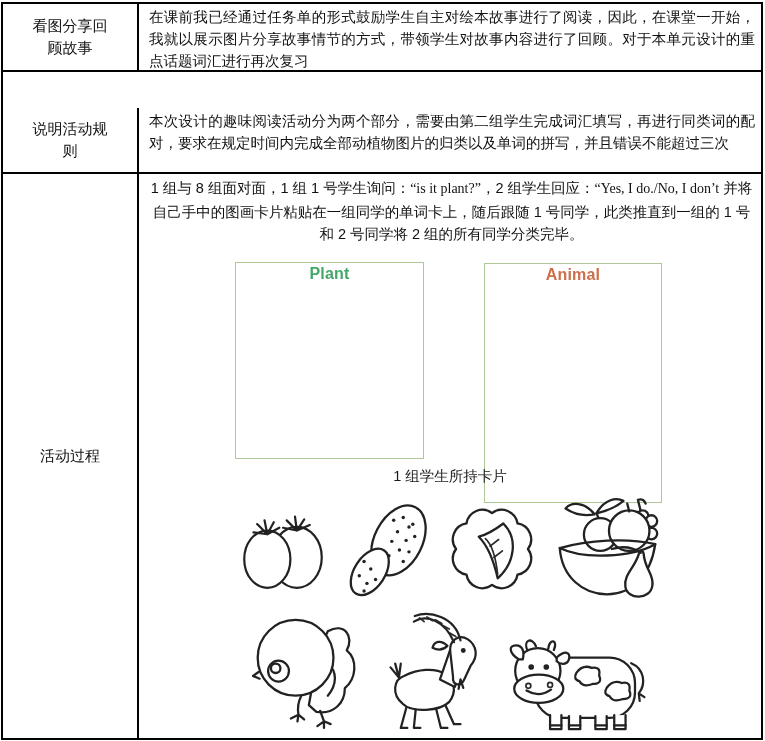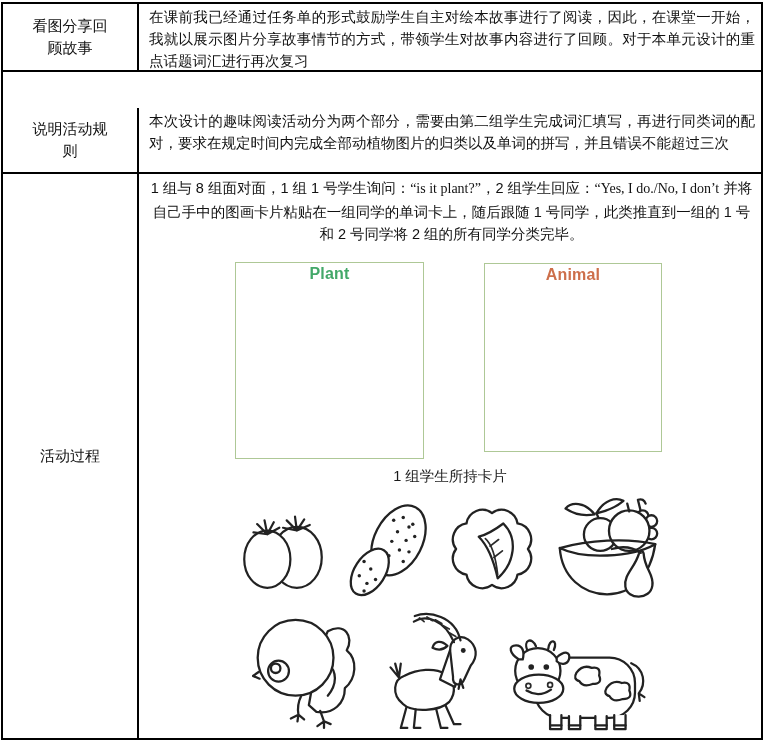--- a/index.html
+++ b/index.html
@@ -32,21 +32,21 @@
   .process-para {
     position:absolute; top:3px; left:8px; right:5px;
     font-size:14.5px; line-height:22.6px; text-align:center;
   }
   .en-serif { font-family:Liberation Serif, serif; font-size:14px; }
   .card-box {
     position:absolute; border:1.6px solid #aec896; background:#fff;
     display:flex; justify-content:center;
   }
   .box-plant  { left:96px;  top:88px; width:189px; height:197px; }
-  .box-animal { left:345px; top:89px; width:178px; height:189px; }
+  .box-animal { left:345px; top:89px; width:178px; height:240px; }
   .card-box .card-title {
     font-size:16px; font-weight:bold; letter-spacing:0.2px;
   }
   .fig-caption {
     position:absolute; left:0; right:0; text-align:center;
     font-size:14.5px; color:#1a1a1a;
   }
   .caption-1 { top:292px; }
   .caption-2 { top:571px; }
   .drawings-row {

